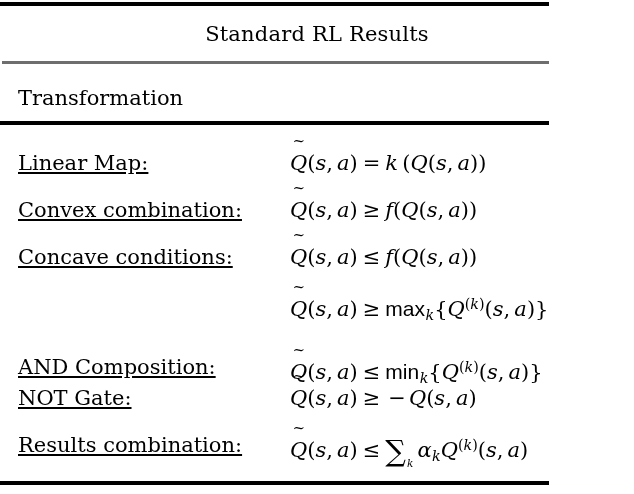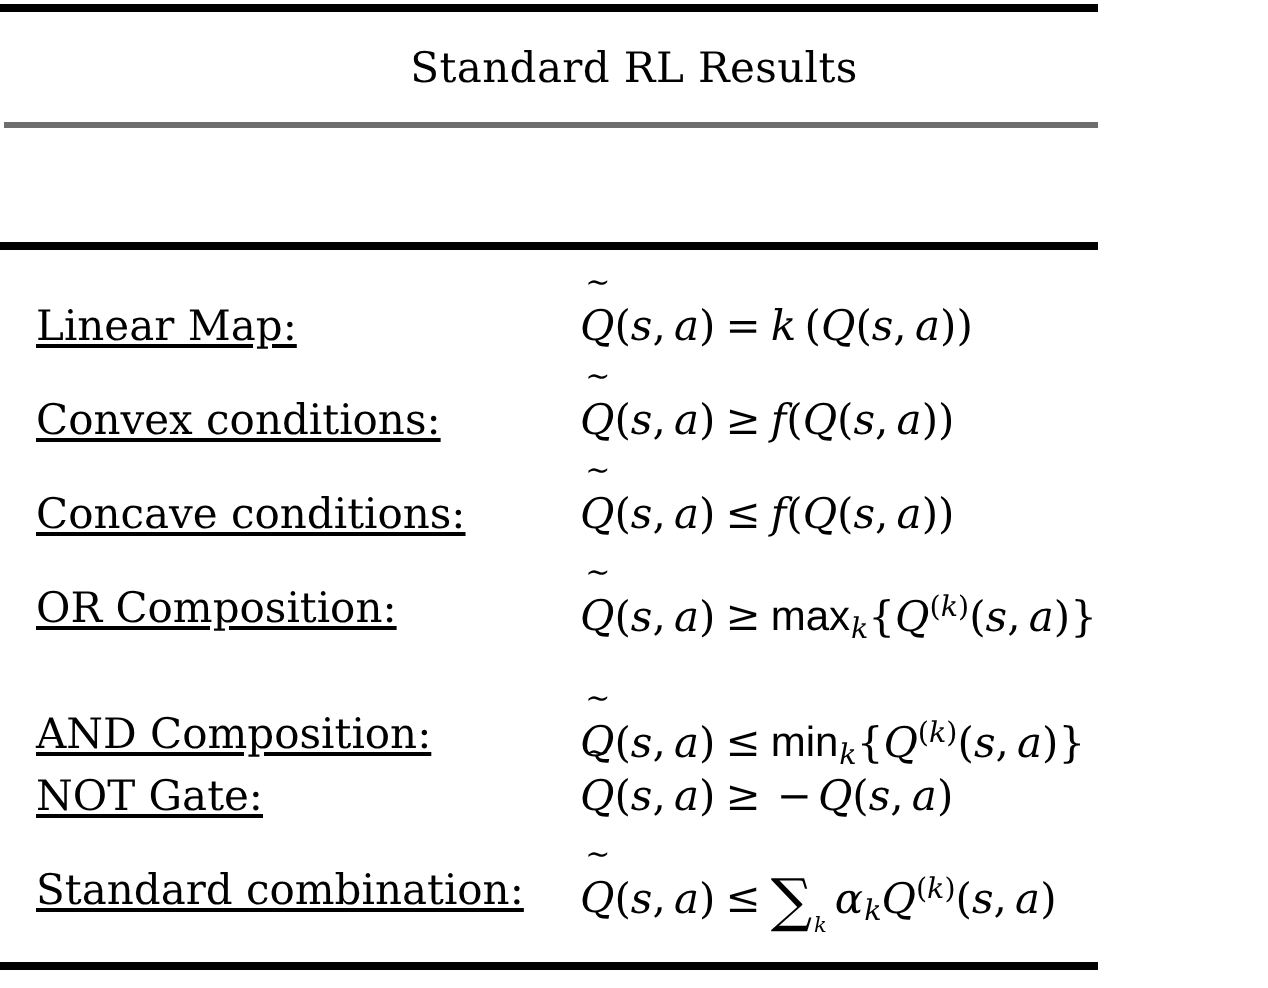--- a/index.html
+++ b/index.html
@@ -72,67 +72,67 @@
 <body>
 
 <div id="table-figure">
 
   <div class="rule" id="rule-top"></div>
 
   <div id="caption">Standard RL Results</div>
 
   <div class="rule" id="rule-header"></div>
 
+  <div class="col-label" id="header-transformation">Transformation</div>
 
   <div class="rule" id="rule-body"></div>
 
   <div class="row" style="top:148px">
     <div class="label">Linear Map:</div>
     <div class="math">
       <span class="qtilde"><span class="acc">~</span>Q</span><span class="paren">(</span><span class="mi">s</span><span class="comma">,</span> <span class="mi">a</span><span class="paren">)</span><span class="mo">=</span><span class="mi">k</span> <span class="paren">(</span><span class="mi">Q</span><span class="paren">(</span><span class="mi">s</span><span class="comma">,</span> <span class="mi">a</span><span class="paren">)</span><span class="paren">)</span>
     </div>
   </div>
 
   <div class="row" style="top:195px">
-    <div class="label">Convex conditions:</div>
+    <div class="label">Convex combination:</div>
     <div class="math">
       <span class="qtilde"><span class="acc">~</span>Q</span><span class="paren">(</span><span class="mi">s</span><span class="comma">,</span> <span class="mi">a</span><span class="paren">)</span><span class="mo">≥</span><span class="mi">f</span><span class="paren">(</span><span class="mi">Q</span><span class="paren">(</span><span class="mi">s</span><span class="comma">,</span> <span class="mi">a</span><span class="paren">)</span><span class="paren">)</span>
     </div>
   </div>
 
   <div class="row" style="top:242px">
     <div class="label">Concave conditions:</div>
     <div class="math">
       <span class="qtilde"><span class="acc">~</span>Q</span><span class="paren">(</span><span class="mi">s</span><span class="comma">,</span> <span class="mi">a</span><span class="paren">)</span><span class="mo">≤</span><span class="mi">f</span><span class="paren">(</span><span class="mi">Q</span><span class="paren">(</span><span class="mi">s</span><span class="comma">,</span> <span class="mi">a</span><span class="paren">)</span><span class="paren">)</span>
     </div>
   </div>
 
   <div class="row" style="top:289px">
-    <div class="label">OR Composition:</div>
     <div class="math">
       <span class="qtilde"><span class="acc">~</span>Q</span><span class="paren">(</span><span class="mi">s</span><span class="comma">,</span> <span class="mi">a</span><span class="paren">)</span><span class="mo">≥</span><span class="mop">max</span><span class="sub">k</span><span class="brace">{</span><span class="mi">Q</span><span class="sup">(<span class="mi">k</span>)</span><span class="paren">(</span><span class="mi">s</span><span class="comma">,</span> <span class="mi">a</span><span class="paren">)</span><span class="brace">}</span>
     </div>
   </div>
 
   <div class="row" style="top:352px">
     <div class="label">AND Composition:</div>
     <div class="math">
       <span class="qtilde"><span class="acc">~</span>Q</span><span class="paren">(</span><span class="mi">s</span><span class="comma">,</span> <span class="mi">a</span><span class="paren">)</span><span class="mo">≤</span><span class="mop">min</span><span class="sub">k</span><span class="brace">{</span><span class="mi">Q</span><span class="sup">(<span class="mi">k</span>)</span><span class="paren">(</span><span class="mi">s</span><span class="comma">,</span> <span class="mi">a</span><span class="paren">)</span><span class="brace">}</span>
     </div>
   </div>
 
   <div class="row" style="top:383px">
     <div class="label">NOT Gate:</div>
     <div class="math">
       <span class="qtilde"><span class="acc">~</span>Q</span><span class="paren">(</span><span class="mi">s</span><span class="comma">,</span> <span class="mi">a</span><span class="paren">)</span><span class="mo">≥</span><span class="mo tight">−</span><span class="mi">Q</span><span class="paren">(</span><span class="mi">s</span><span class="comma">,</span> <span class="mi">a</span><span class="paren">)</span>
     </div>
   </div>
 
   <div class="row" style="top:430px">
-    <div class="label">Standard combination:</div>
+    <div class="label">Results combination:</div>
     <div class="math">
       <span class="qtilde"><span class="acc">~</span>Q</span><span class="paren">(</span><span class="mi">s</span><span class="comma">,</span> <span class="mi">a</span><span class="paren">)</span><span class="mo">≤</span><span class="bigop">∑</span><span class="bigop-sub">k</span><span class="mi">α</span><span class="sub">k</span><span class="mi">Q</span><span class="sup">(<span class="mi">k</span>)</span><span class="paren">(</span><span class="mi">s</span><span class="comma">,</span> <span class="mi">a</span><span class="paren">)</span>
     </div>
   </div>
 
   <div class="rule" id="rule-bottom"></div>
 
 </div>
 
 </body></html>

